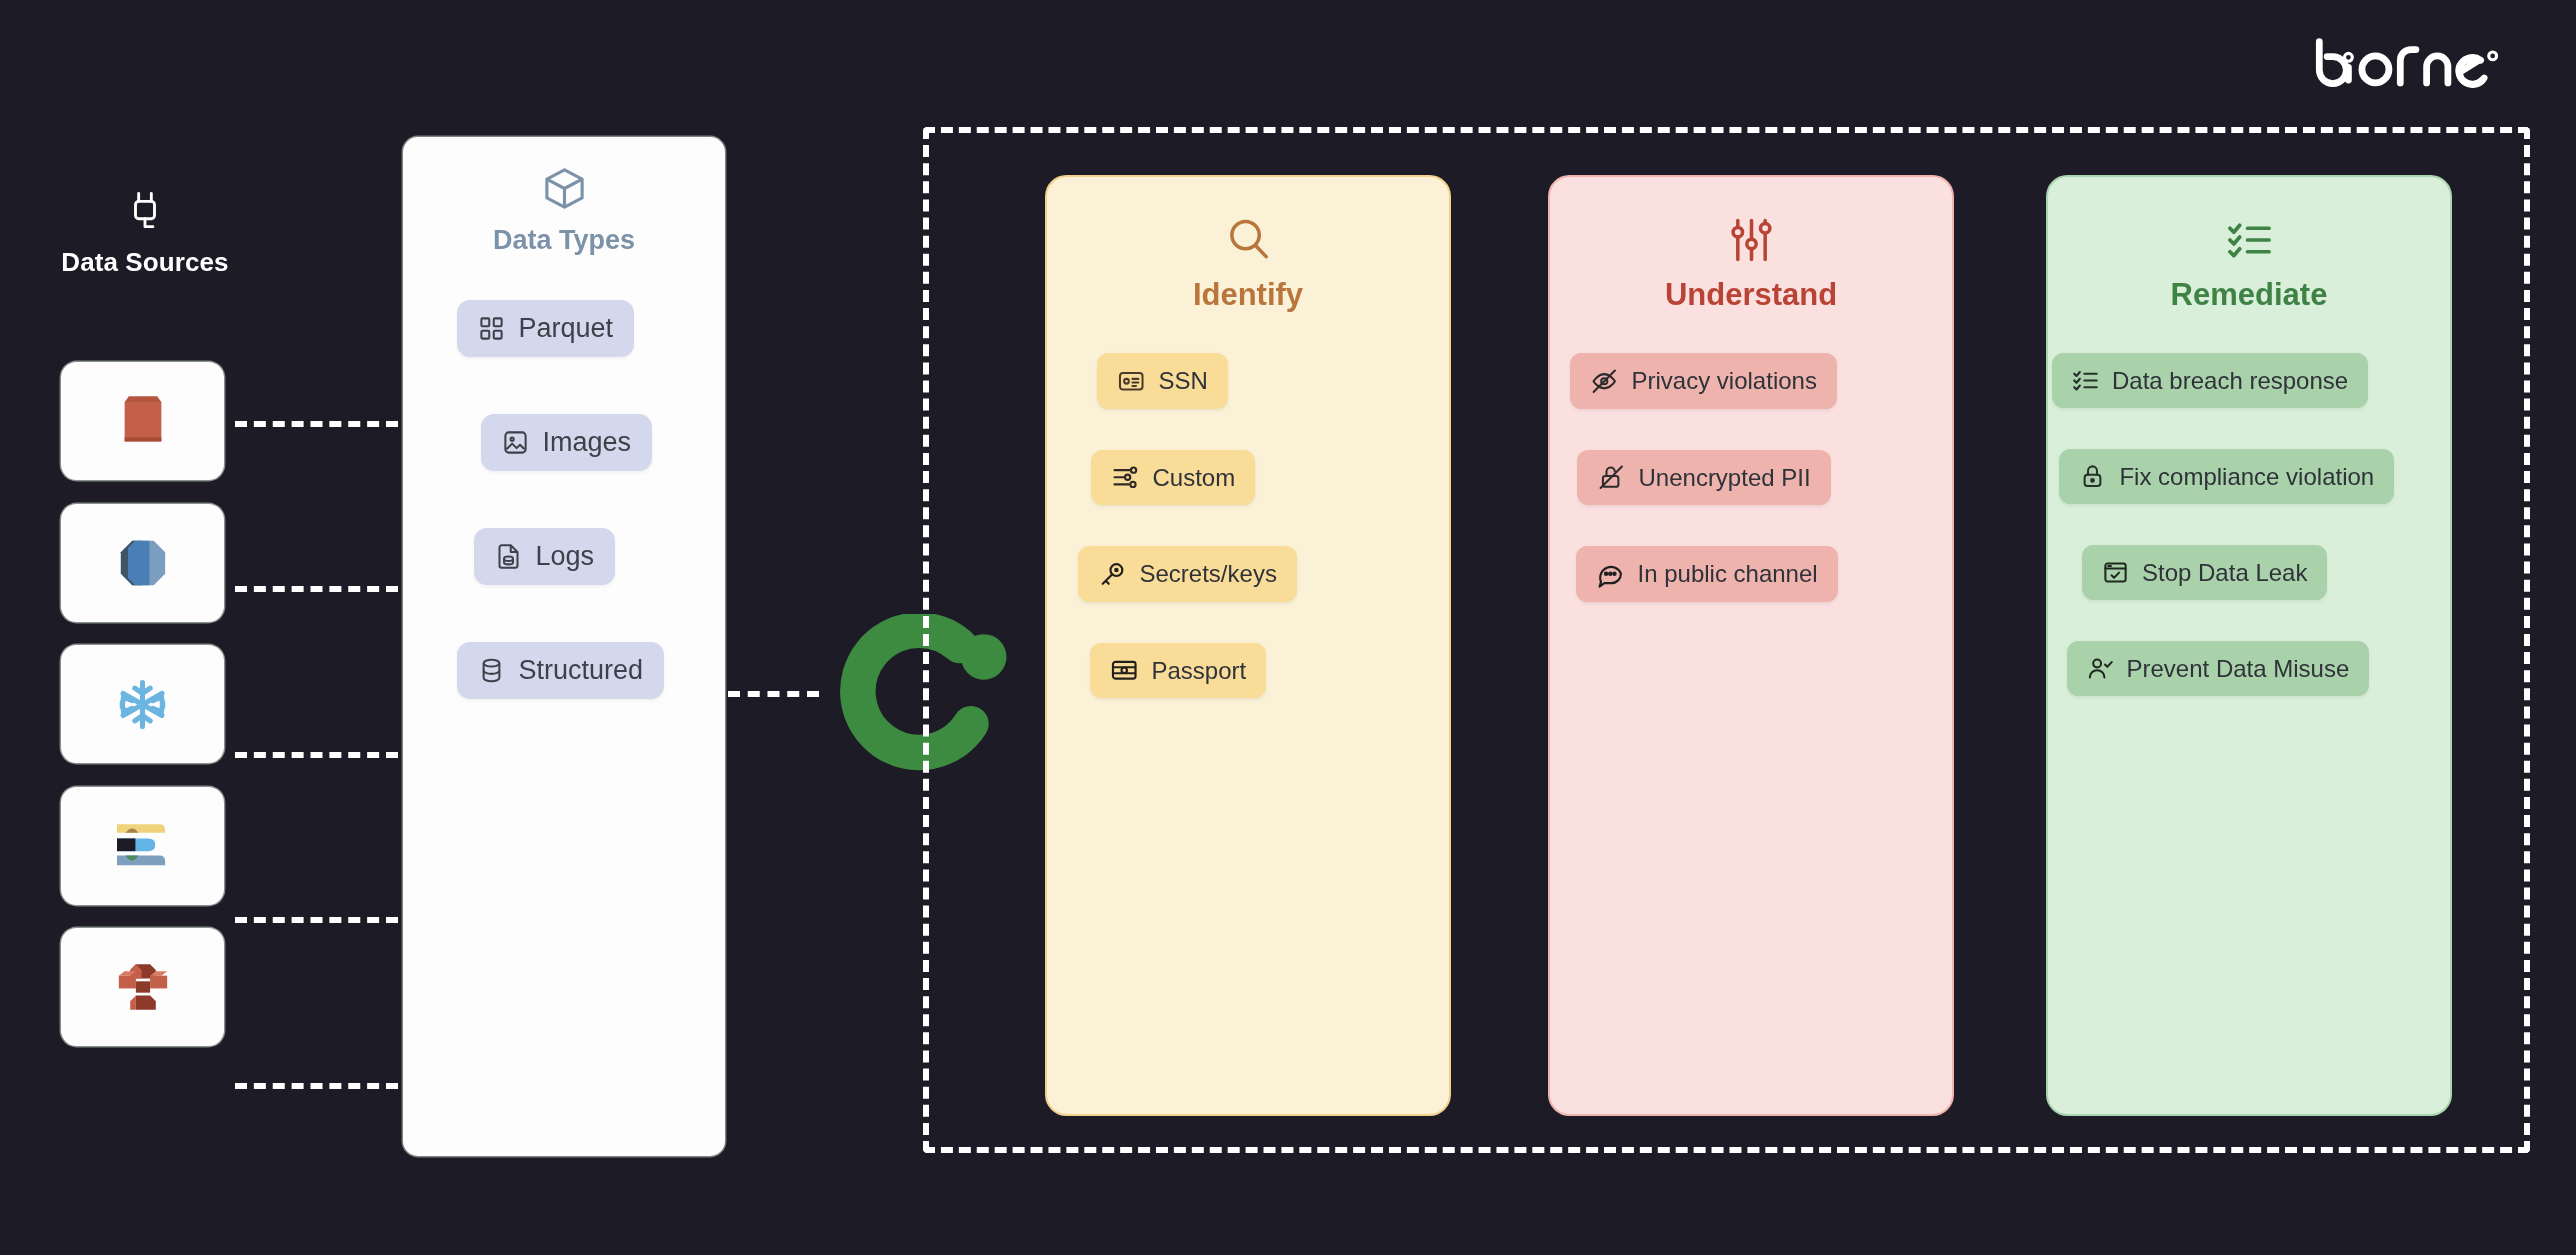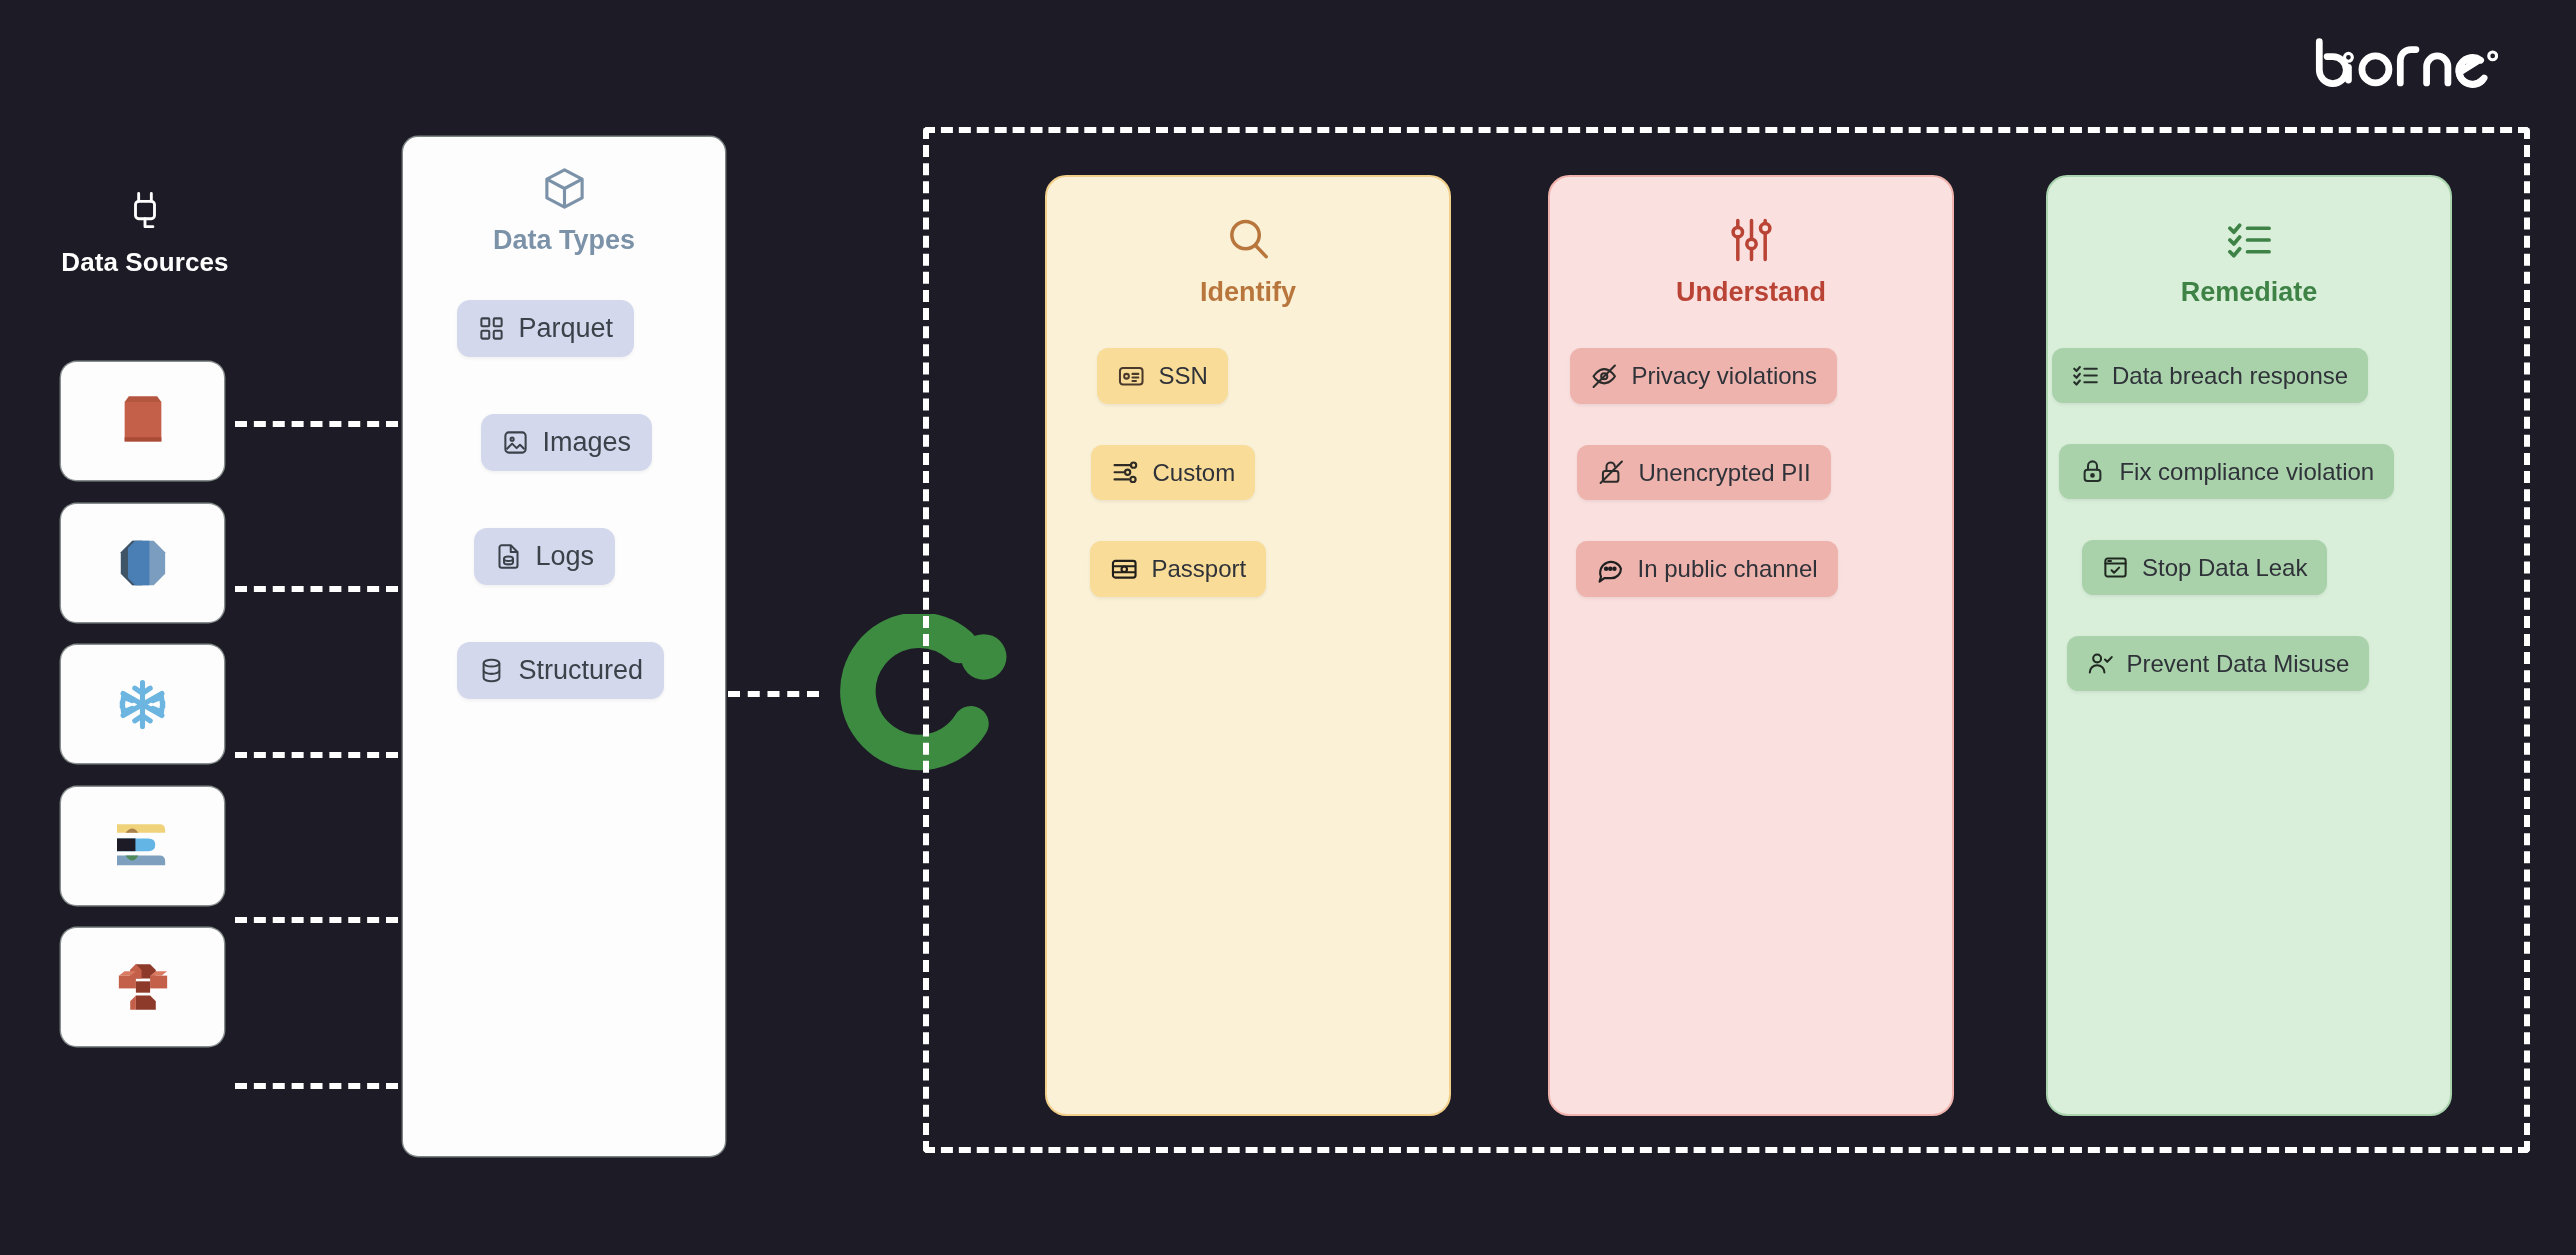--- a/index.html
+++ b/index.html
@@ -95,21 +95,21 @@
   .stage-card {
     position: absolute; top: 175px; width: 406px; height: 941px;
     border-radius: 21.4px; display: flex; flex-direction: column; align-items: center;
     padding-top: 36px;
   }
   .stage-card.identify   { left: 1045px; background: #faf1d7; border: 2.1px solid #f3d08a; }
   .stage-card.understand { left: 1548px; background: #fae0de; border: 2.1px solid #f1b3ad; }
   .stage-card.remediate  { left: 2046px; background: #d9efda; border: 2.1px solid #a9d4ae; }
 
   .stage-icon { height: 53px; margin-bottom: 11.4px; display: flex; align-items: center; }
-  .stage-title { font-size: 27px; font-weight: bold; }
+  .stage-title { font-size: 31px; font-weight: bold; }
   .identify   .stage-title { color: #b8763c; }
   .understand .stage-title { color: #b94334; }
   .remediate  .stage-title { color: #3f8246; }
 
   .chip-list {
     margin-top: 40px; width: 100%;
     display: flex; flex-direction: column; align-items: flex-start; gap: 41px;
   }
   .chip {
     border-radius: 11.4px; display: inline-flex; align-items: center; gap: 13px;
@@ -333,20 +333,30 @@
           <svg width="28.5" height="28.5" viewBox="0 0 24 24" fill="none" stroke="#2f2a25" stroke-width="1.8" stroke-linecap="round">
             <path d="M3 6h14M3 12h8M3 18h12"></path>
             <circle cx="19" cy="6" r="2.2"></circle>
               <circle cx="14" cy="12" r="2.2"></circle>
               <circle cx="18.5" cy="18" r="2.2"></circle>
           </svg>
         </span>
         <span>Custom</span>
       </div>
 
+      <div class="chip k2">
+        <span>
+          <svg width="28.5" height="28.5" viewBox="0 0 24 24" fill="none" stroke="#221e1a" stroke-width="1.8" stroke-linecap="round" stroke-linejoin="round">
+            <circle cx="15.5" cy="8.5" r="5"></circle>
+              <circle cx="15.5" cy="8.5" r="1" fill="#221e1a"></circle>
+            <path d="M12 12 4 20M6.5 17.5l2.5 2.5"></path>
+          </svg>
+        </span>
+        <span>Secrets/keys</span>
+      </div>
 
       <div class="chip k3">
         <span>
           <svg width="28.5" height="28.5" viewBox="0 0 24 24" fill="none" stroke="#221e1a" stroke-width="1.8">
             <rect x="2.5" y="5" width="19" height="14" rx="2"></rect>
             <path d="M2.5 9.5h19M2.5 14.5h19"></path>
               <circle cx="12" cy="12" r="2.3"></circle>
           </svg>
         </span>
         <span>Passport</span>

